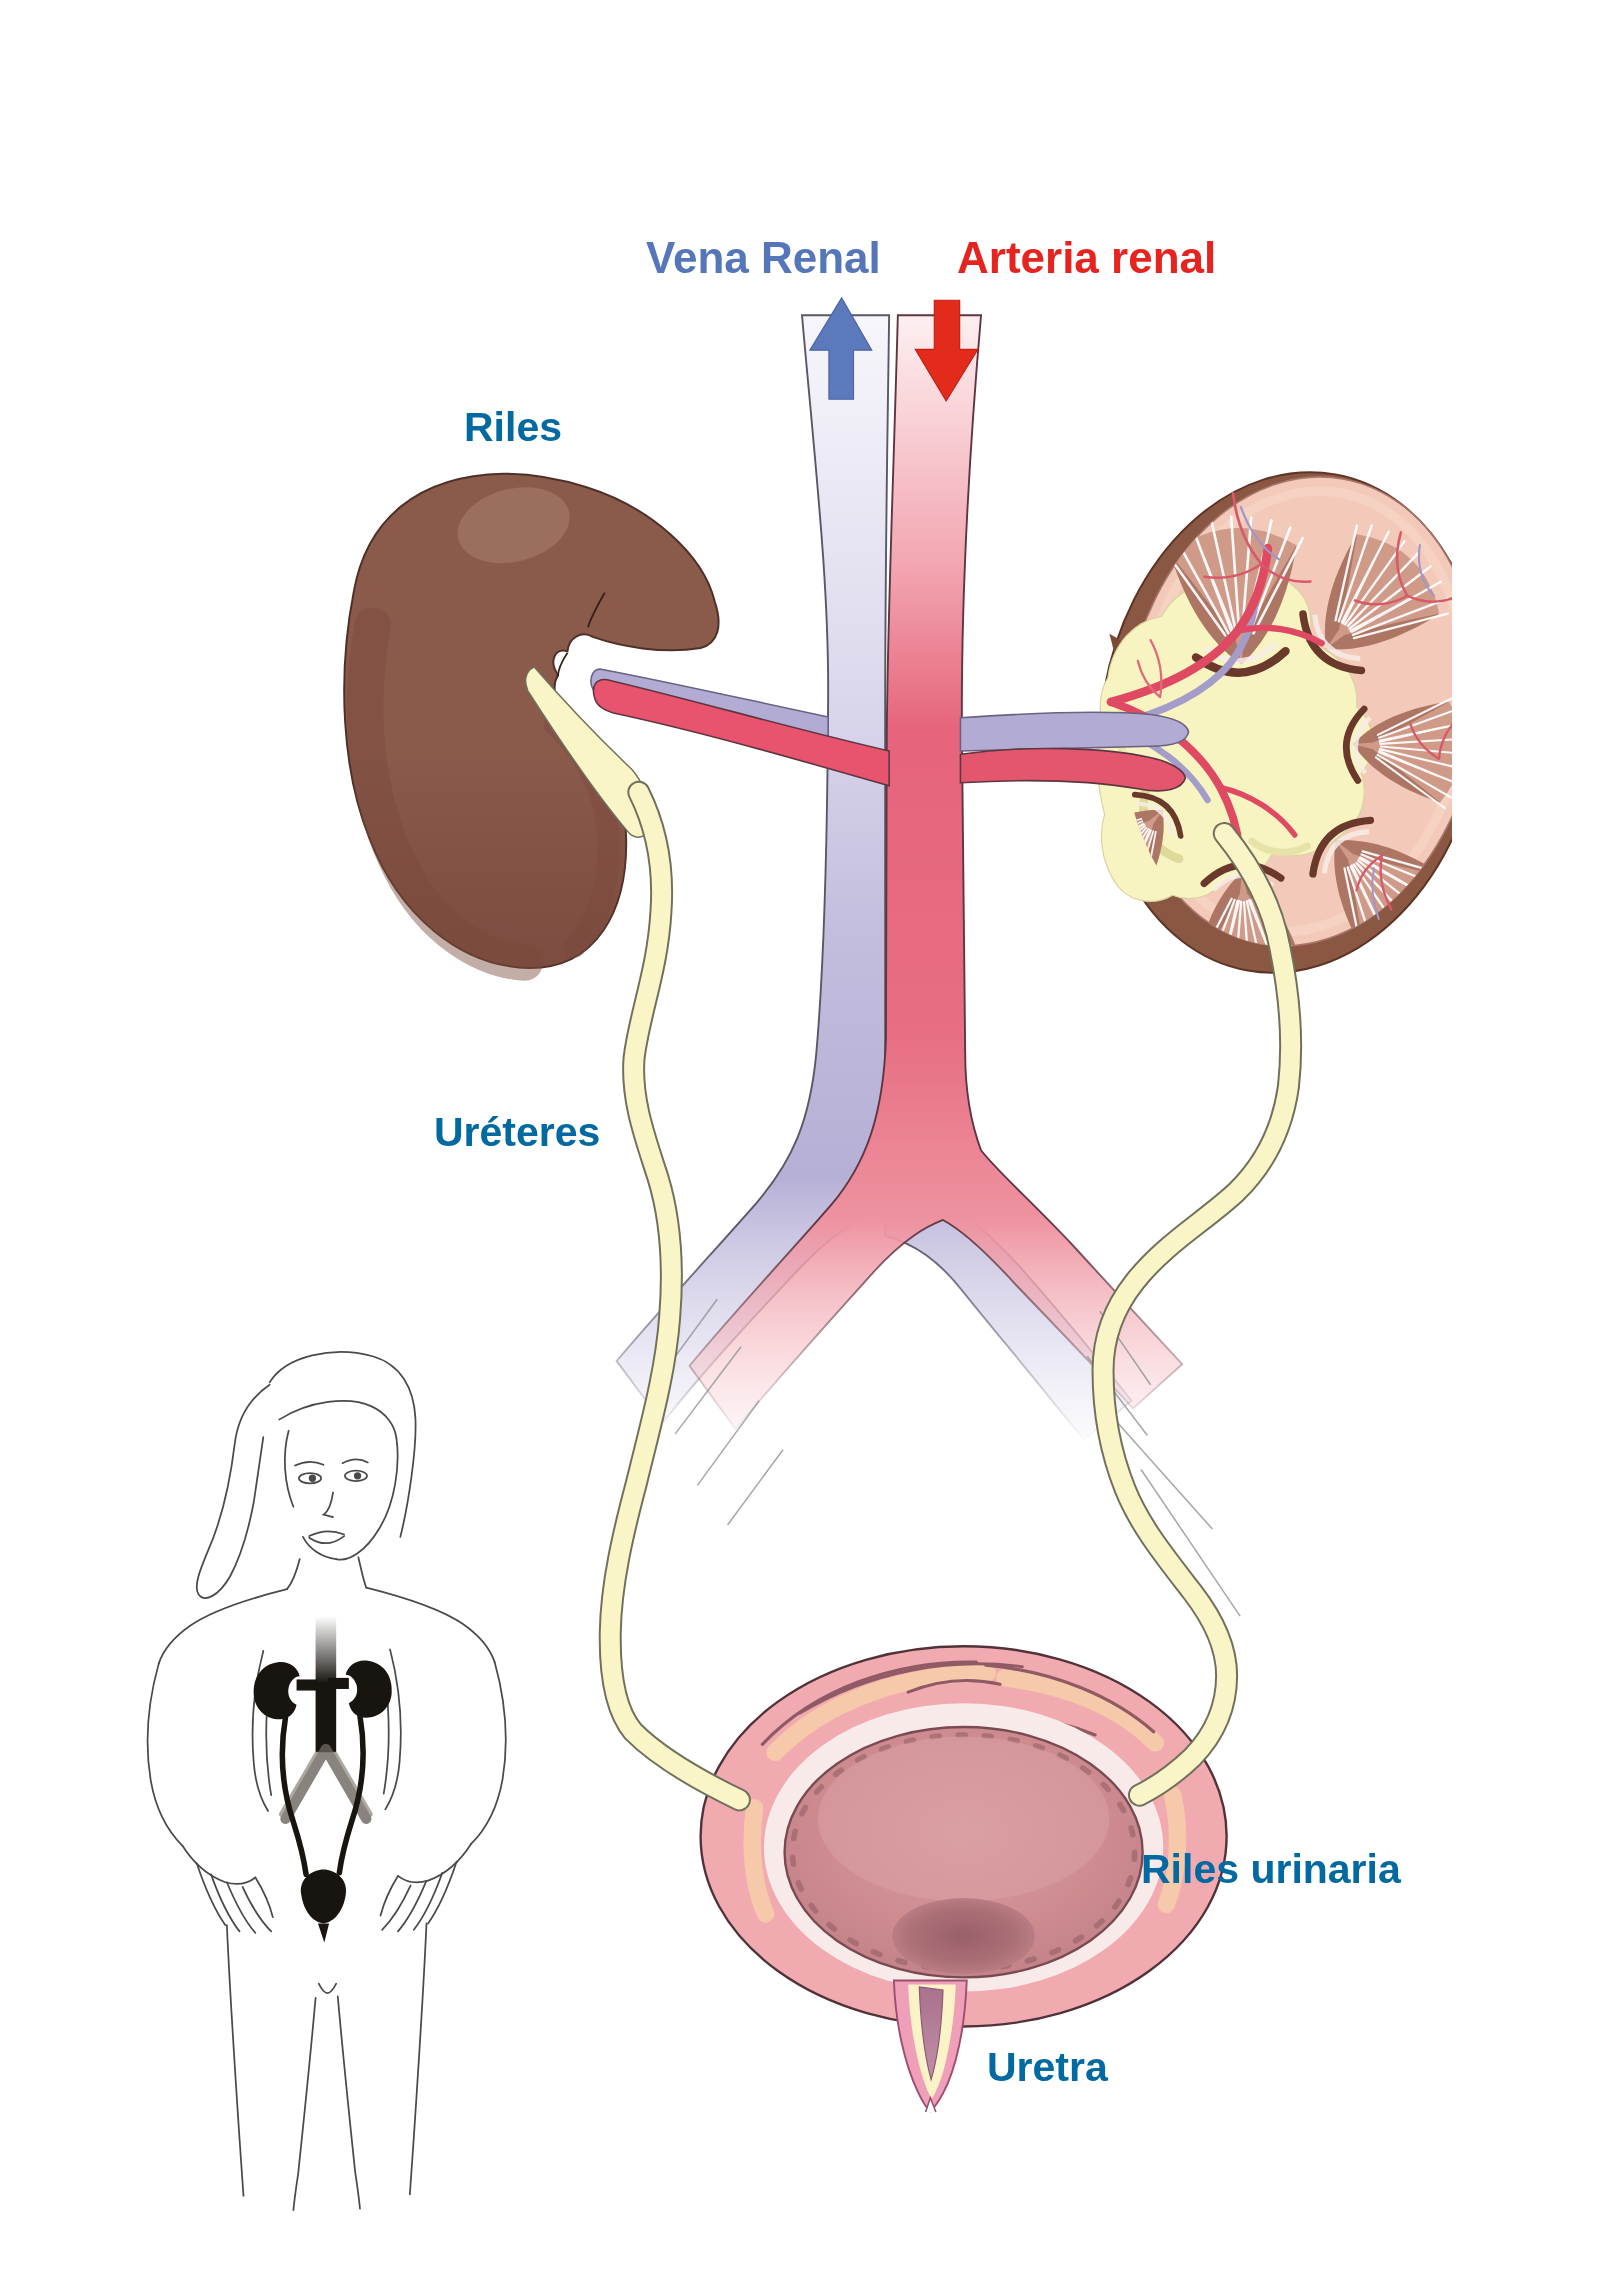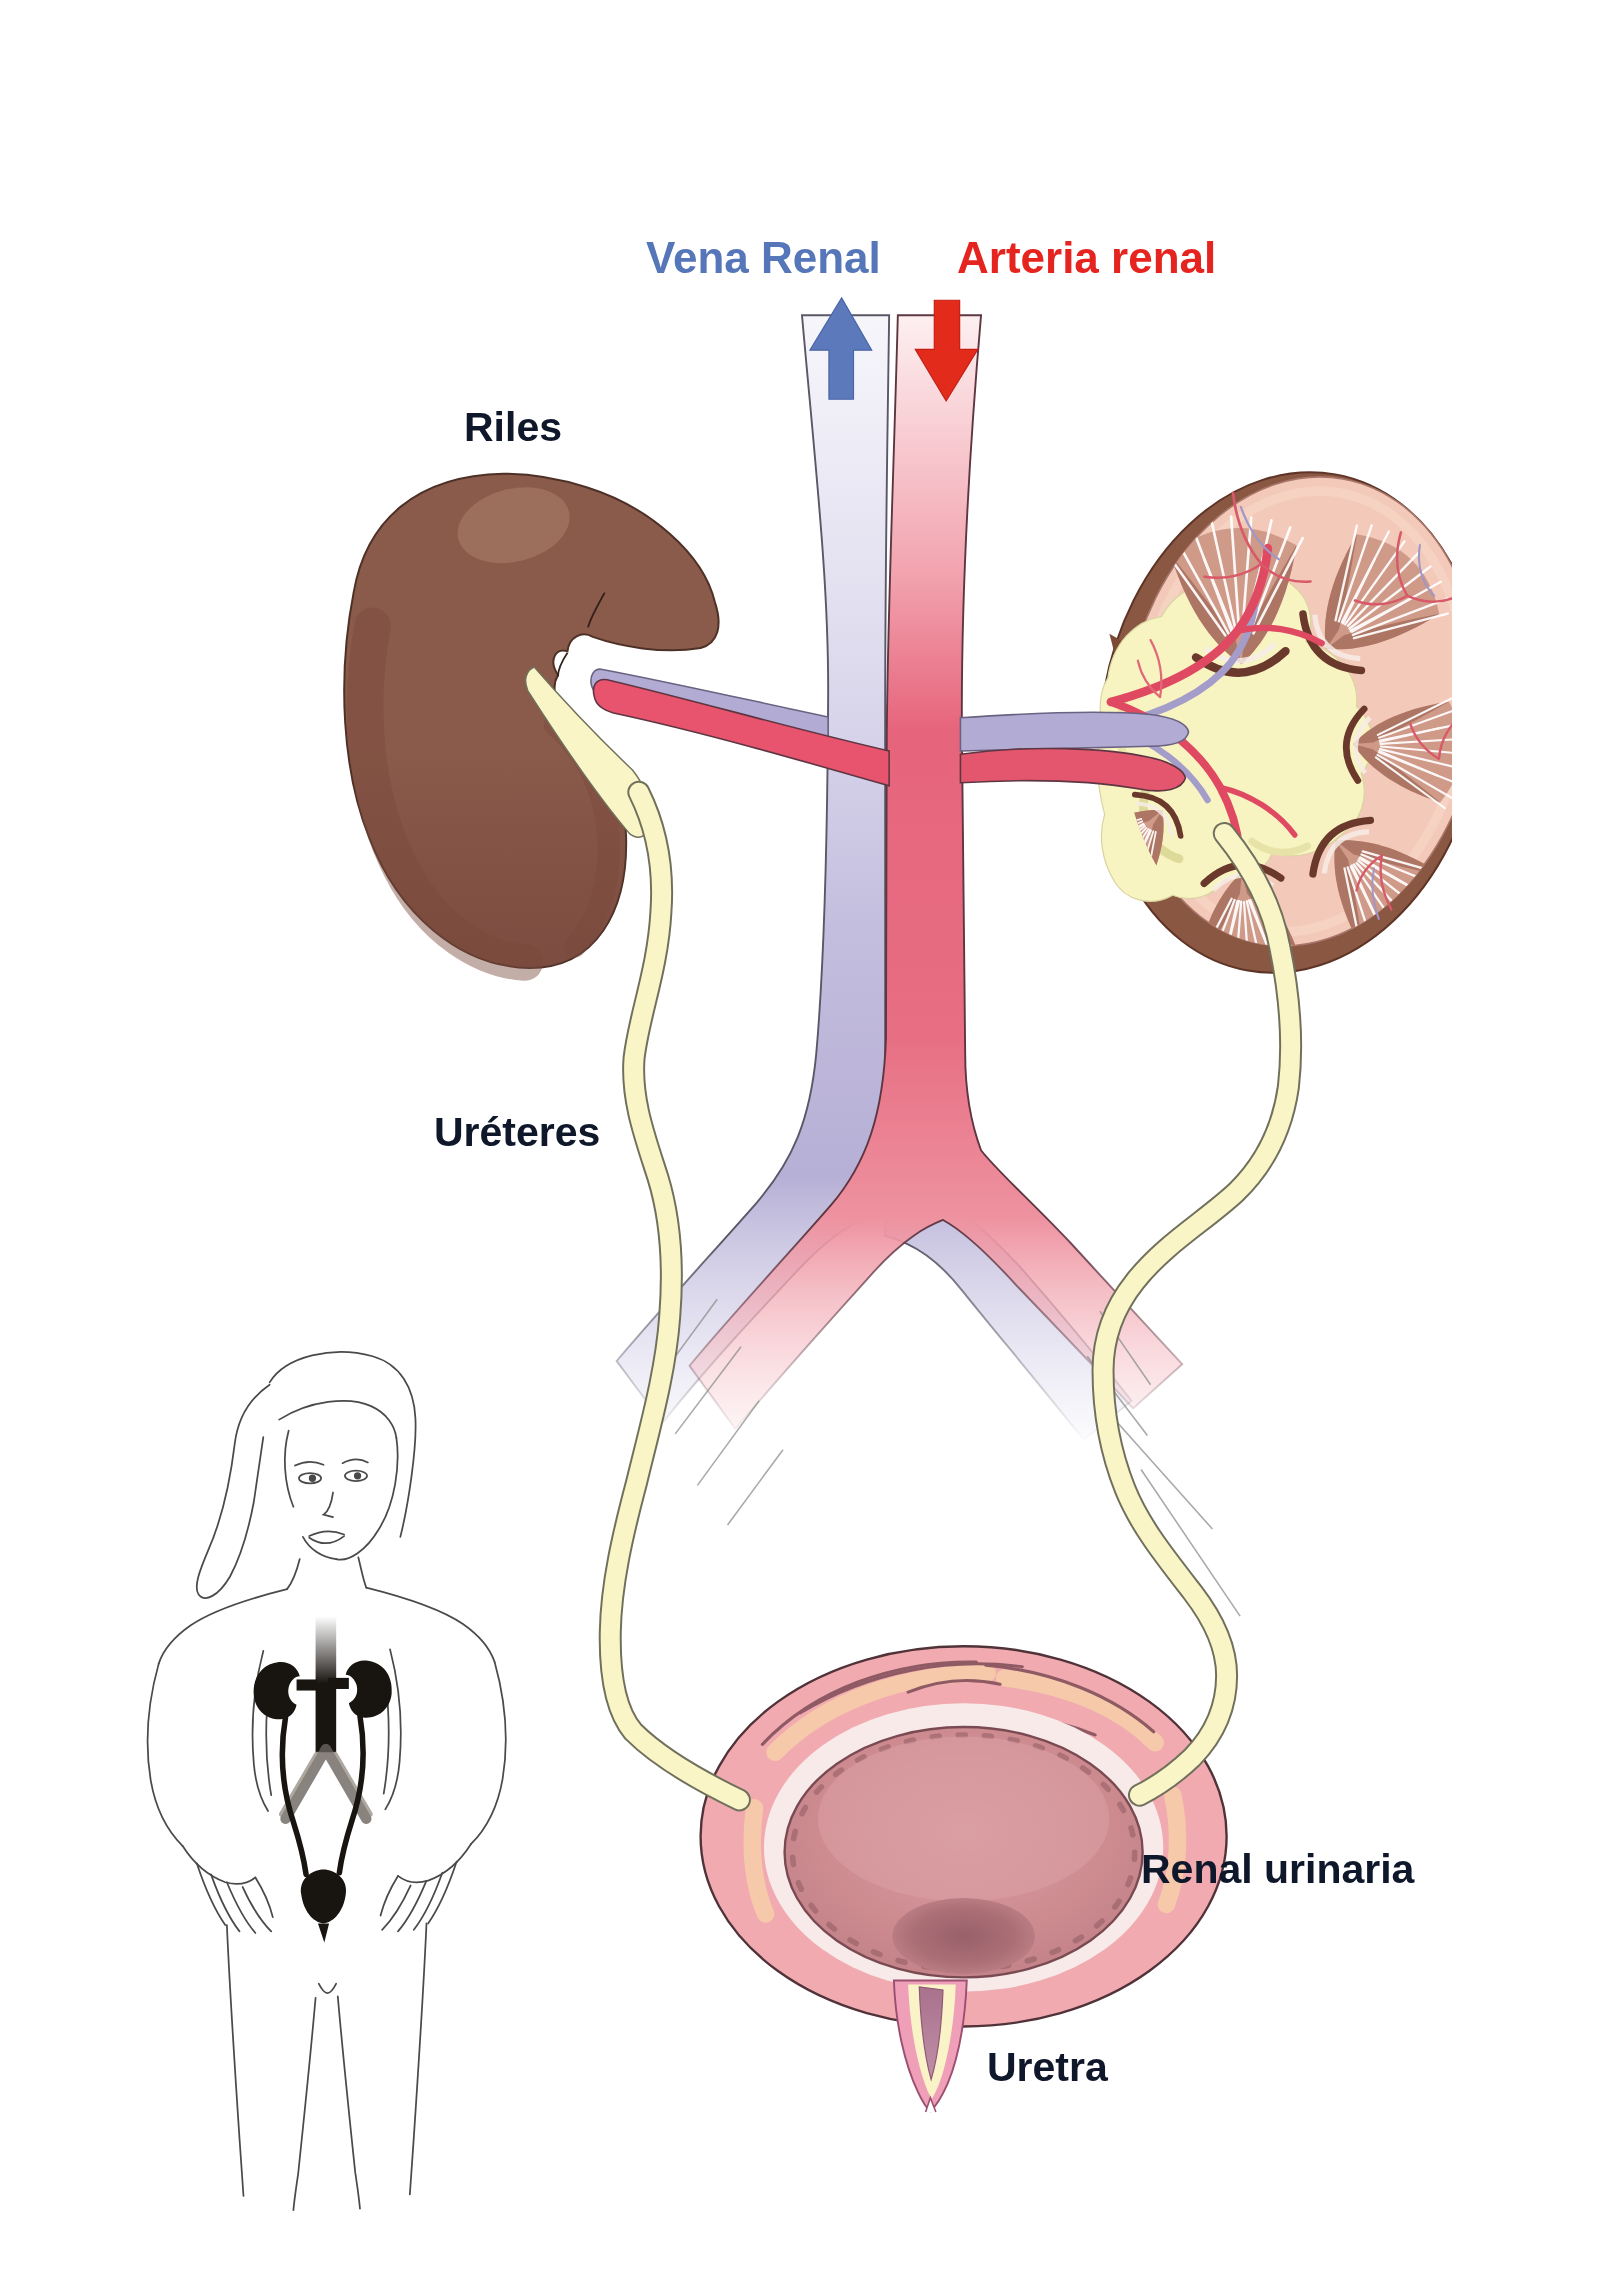--- a/index.html
+++ b/index.html
@@ -2,21 +2,21 @@
 <html style="font-size:12.7px"><head>
 <meta charset="utf-8">
 <style>
   html,body{margin:0;padding:0;background:#fff;}
   #stage{position:relative;width:1452px;height:2295px;background:#ffffff;overflow:hidden;
          font-family:"Liberation Sans",sans-serif;}
   #art{position:absolute;left:0;top:0;}
   .lbl{position:absolute;font-weight:bold;white-space:nowrap;line-height:1;letter-spacing:0;}
   .lbl-blue{color:#5576b8;font-size:44px;}
   .lbl-red{color:#e52420;font-size:44px;}
-  .lbl-black{color:#0f172a;font-size:41px;}
+  .lbl-black{color:#0369a1;font-size:41px;}
   #lbl-vena{left:646px;top:236px;}
   #lbl-arteria{left:957px;top:236px;}
   #lbl-riles{left:464px;top:407px;}
   #lbl-ureteres{left:434px;top:1112px;text-align:center;}
   #lbl-vexiga{left:1141px;top:1849px;}
   #lbl-uretra{left:987px;top:2047px;text-align:right;}
 </style>
 </head>
 <body>
 
@@ -362,17 +362,17 @@
   </g>
 
   <polygon points="1062,376 1100,442 1077,442 1077,504 1046,504 1046,442 1022,442" fill="#5b79bb" stroke="#4a66a6" stroke-width="1.5"></polygon>
   <polygon points="1194,506 1155,441 1179,441 1179,379 1211,379 1211,441 1234,441" fill="#e32b1c" stroke="#c32015" stroke-width="1.5"></polygon>
 </svg>
 
 <div class="lbl lbl-blue" id="lbl-vena">Vena Renal</div>
 <div class="lbl lbl-red" id="lbl-arteria">Arteria renal</div>
 <div class="lbl lbl-black" id="lbl-riles">Riles</div>
 <div class="lbl lbl-black" id="lbl-ureteres">Uréteres</div>
-<div class="lbl lbl-black" id="lbl-vexiga">Renal urinaria</div>
+<div class="lbl lbl-black" id="lbl-vexiga">Riles urinaria</div>
 <div class="lbl lbl-black" id="lbl-uretra">Uretra</div>
 
 </div>
 
 
 </body></html>

